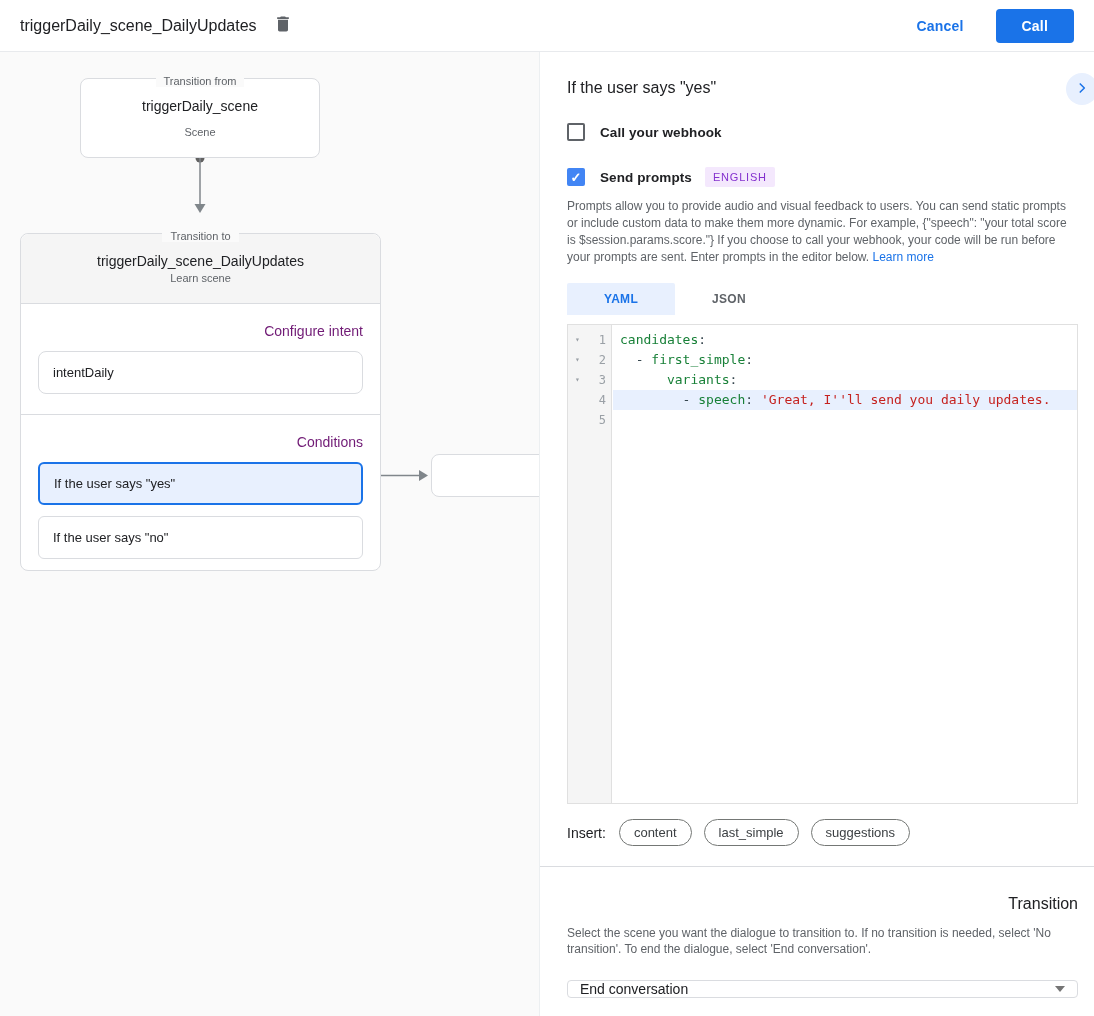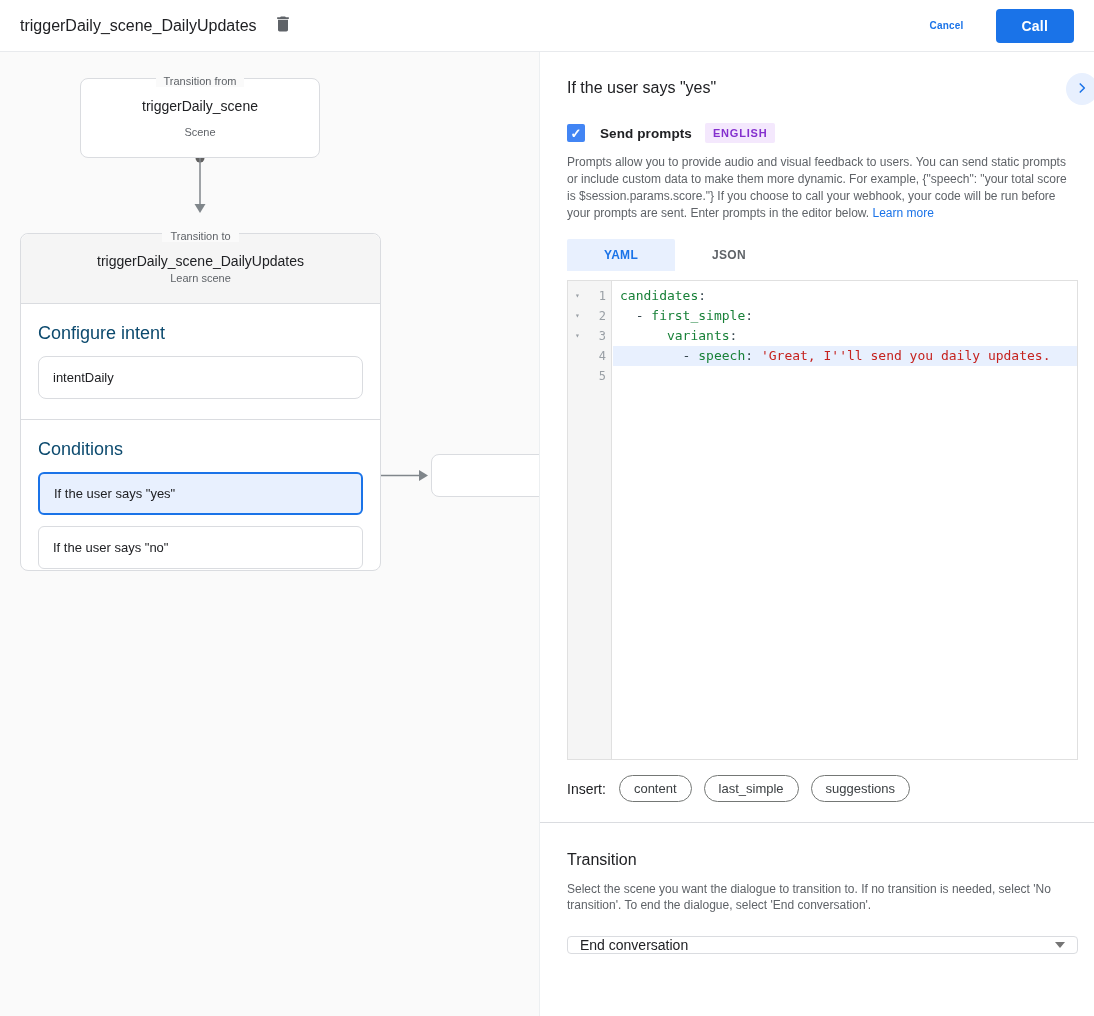--- a/index.html
+++ b/index.html
@@ -5,21 +5,21 @@
   * { margin:0; padding:0; box-sizing:border-box; }
   html,body { width:1094px; height:1016px; overflow:hidden; background:#fff;
               font-family:"Liberation Sans", sans-serif; color:#202124; }
 
   
   .topbar { height:52px; display:flex; align-items:center; padding:0 20px;
             border-bottom:1px solid #e8eaed; background:#fff; }
   .topbar-title { font-size:16px; font-weight:400; color:#202124; }
   .trash-btn { margin-left:16px; border:none; background:none; cursor:pointer; display:flex; align-items:center; }
   .topbar-spacer { flex:1; }
-  .cancel-btn { color:#1a73e8; font-size:10px; font-weight:700; background:none; border:none;
+  .cancel-btn { color:#1a73e8; font-size:14px; font-weight:700; background:none; border:none;
                 padding:8px 16px; margin-right:16px; cursor:pointer; letter-spacing:.2px;}
   .save-btn { background:#1a73e8; color:#fff; font-size:14px; font-weight:700; border:none;
               border-radius:4px; padding:9px 26px; cursor:pointer; letter-spacing:.2px;}
 
   
   .main { display:flex; height:964px; }
   .canvas { position:relative; width:540px; height:964px; background:#fafafa;
             border-right:1px solid #eceff1; overflow:hidden; flex:none; }
   .panel { position:relative; flex:1; background:#fff; padding:0 16px 0 27px; overflow:hidden; }
 
@@ -31,21 +31,21 @@
   .node-from-inner { height:100%; display:flex; flex-direction:column; align-items:center; justify-content:center; gap:12px; }
   .node-title { font-size:14px; color:#202124; }
   .node-sub { font-size:11px; color:#5f6368; }
 
   .node-to { left:20px; top:181px; width:361px; height:338px; }
   .node-to-header { height:70px; background:#f5f5f5; border-bottom:1px solid #dadce0;
                     border-radius:8px 8px 0 0; display:flex; flex-direction:column;
                     align-items:center; justify-content:center; gap:3px; }
   .sect { padding:19px 17px 20px; }
   .sect-intent { border-bottom:1px solid #dadce0; }
-  .sect-label { font-size:18px; color:#0c4a6e; margin-bottom:12px; }
+  .sect-label { font-size:14px; color:#701a75; margin-bottom:12px;text-align:right; }
   .field-card { height:43px; border:1px solid #dadce0; border-radius:8px; background:#fff;
                 display:flex; align-items:center; padding:0 14px; font-size:13px; color:#202124; }
   .cond-card { height:43px; border:1px solid #dadce0; border-radius:6px; background:#fff;
                display:flex; align-items:center; padding:0 14px; font-size:13px; color:#202124;
                margin-bottom:11px; cursor:pointer; }
   .cond-card:last-child { margin-bottom:0; }
   .cond-card.selected { border:2px solid #1a73e8; background:#e8f0fe; }
   .node-next { left:431px; top:402px; width:130px; height:43px; }
   .flow-svg { position:absolute; left:0; top:0; pointer-events:none; }
 
@@ -54,21 +54,21 @@
   .panel-title { font-size:16px; font-weight:400; color:#202124; }
   .chevron-btn { position:absolute; right:-20px; top:-6px; width:32px; height:32px; border-radius:50%;
                  background:#e8f0fe; border:none; cursor:pointer; display:flex; align-items:center; justify-content:center; }
 
   .check-row { display:flex; align-items:center; margin-top:26px; cursor:pointer; }
   .checkbox { width:18px; height:18px; border:2px solid #5f6368; border-radius:2px; background:#fff;
               margin-right:15px; flex:none; display:flex; align-items:center; justify-content:center; }
   .checkbox.checked { background:#4285f4; border-color:#4285f4; }
   .checkmark { color:#fff; font-size:13px; font-weight:700; line-height:1; }
   .check-label { font-size:13.5px; font-weight:700; color:#202124; letter-spacing:.1px; }
-  .lang-badge { margin-left:13px; background:#f4e8fd; color:#8430ce; font-size:11px; font-weight:700;
+  .lang-badge { margin-left:13px; background:#f4e8fd; color:#8430ce; font-size:11px; font-weight:400;
                 letter-spacing:.8px; padding:4px 8px; border-radius:2px; }
 
   .desc { margin-top:11px; font-size:12px; line-height:17px; color:#5f6368; }
   .link { color:#1a73e8; text-decoration:none; cursor:pointer; }
 
   .tabs { display:flex; margin-top:17px; }
   .tab { width:108px; height:32px; display:flex; align-items:center; justify-content:center;
          font-size:12px; font-weight:700; letter-spacing:.3px; color:#5f6368; cursor:pointer; border-radius:2px 2px 0 0; }
   .tab.active { background:#e8f0fe; color:#1a73e8; }
 
@@ -87,21 +87,21 @@
   .tok-s { color:#c5221f; }
   .tok-p { color:#37474f; }
 
   .insert-row { display:flex; align-items:center; margin-top:15px; }
   .insert-label { font-size:14px; color:#202124; margin-right:13px; }
   .pill { border:1px solid #747775; border-radius:16px; background:#fff; padding:5px 14px;
           font-size:13px; color:#3c4043; margin-right:12px; cursor:pointer; font-family:"Liberation Sans", sans-serif;}
 
   .divider { height:1px; background:#dadce0; margin:20px -16px 0 -27px; }
 
-  .trans-title { margin-top:28px; font-size:16px; font-weight:400; color:#202124; }
+  .trans-title { margin-top:28px; font-size:16px; font-weight:400; color:#202124;text-align:right; }
   .trans-desc { margin-top:12px; font-size:12px; line-height:16px; color:#5f6368; }
   .select { margin-top:23px; height:18px; border:1px solid #dadce0; border-radius:4px; background:#fff;
             display:flex; align-items:center; padding:0 12px; font-size:14px; color:#202124; cursor:pointer; }
   .select-caret { margin-left:auto; width:0; height:0; border-left:5px solid transparent;
                   border-right:5px solid transparent; border-top:6px solid #757575; }
 </style>
 </head>
 <body>
 
 <div class="topbar">
@@ -171,20 +171,24 @@
       <span class="panel-title">If the user says "yes"</span>
       <button class="chevron-btn">
         <span>
           <svg width="14" height="14" viewBox="0 0 24 24" fill="none" stroke="#1a73e8" stroke-width="2.6" stroke-linecap="round" stroke-linejoin="round">
               <path d="M9 5l7 7-7 7"></path>
             </svg>
         </span>
       </button>
     </div>
 
+    <div class="check-row">
+      <span class="checkbox"></span>
+      <span class="check-label">Call your webhook</span>
+    </div>
 
     <div class="check-row">
       <span class="checkbox checked">
         <span class="checkmark">✓</span>
       </span>
       <span class="check-label">Send prompts</span>
       <span class="lang-badge">ENGLISH</span>
     </div>
 
     <div class="desc"><span>Prompts allow you to provide audio and visual feedback to users. You can send static prompts or include custom data to make them more dynamic. For example, {"speech": "your total score is $session.params.score."} If you choose to call your webhook, your code will be run before your prompts are sent. Enter prompts in the editor below. </span><a class="link">Learn more</a></div>

